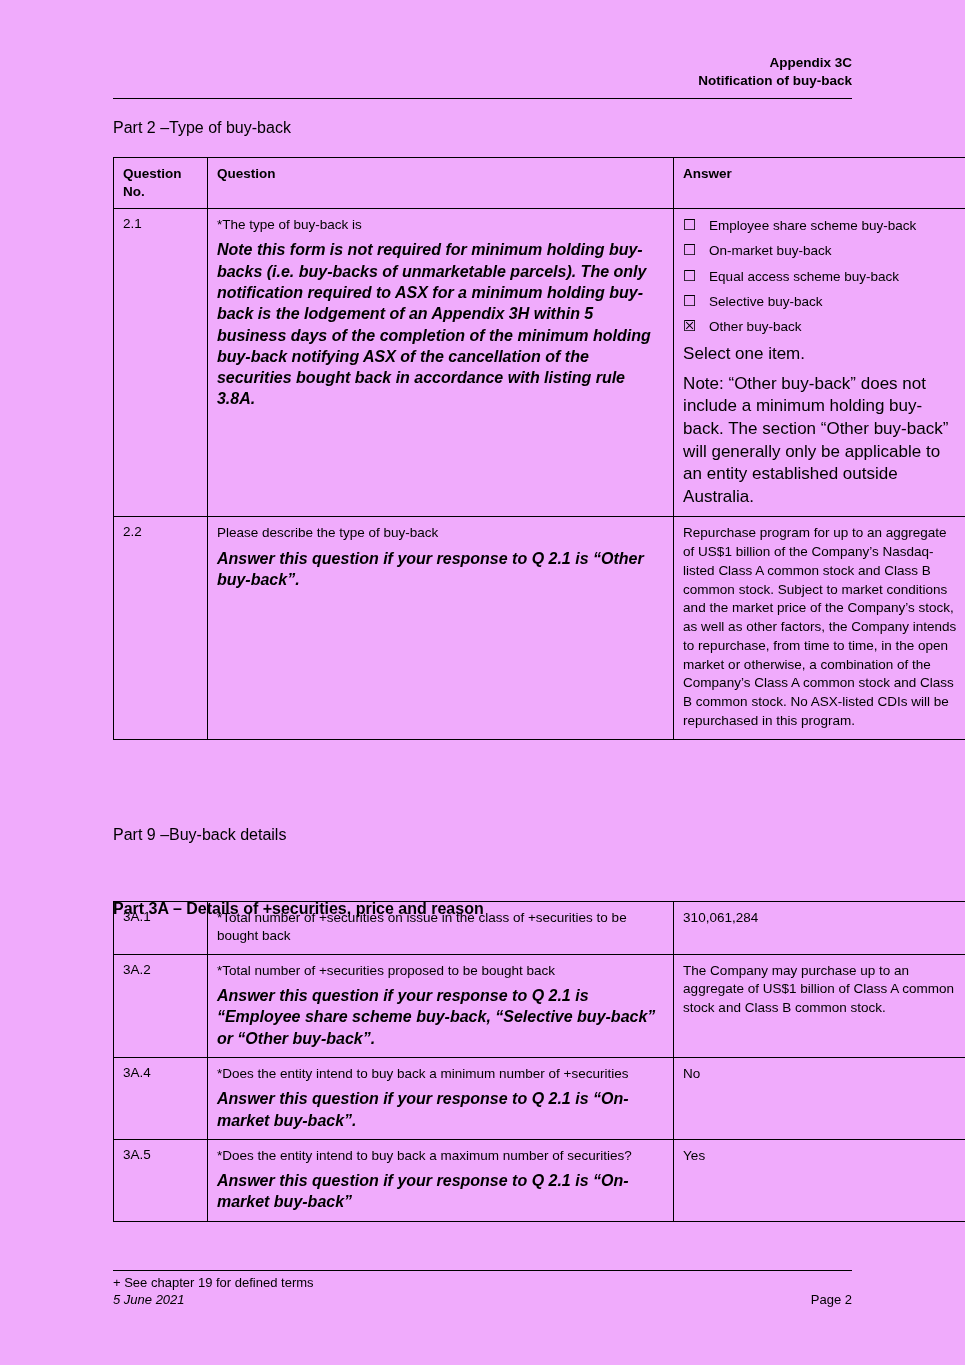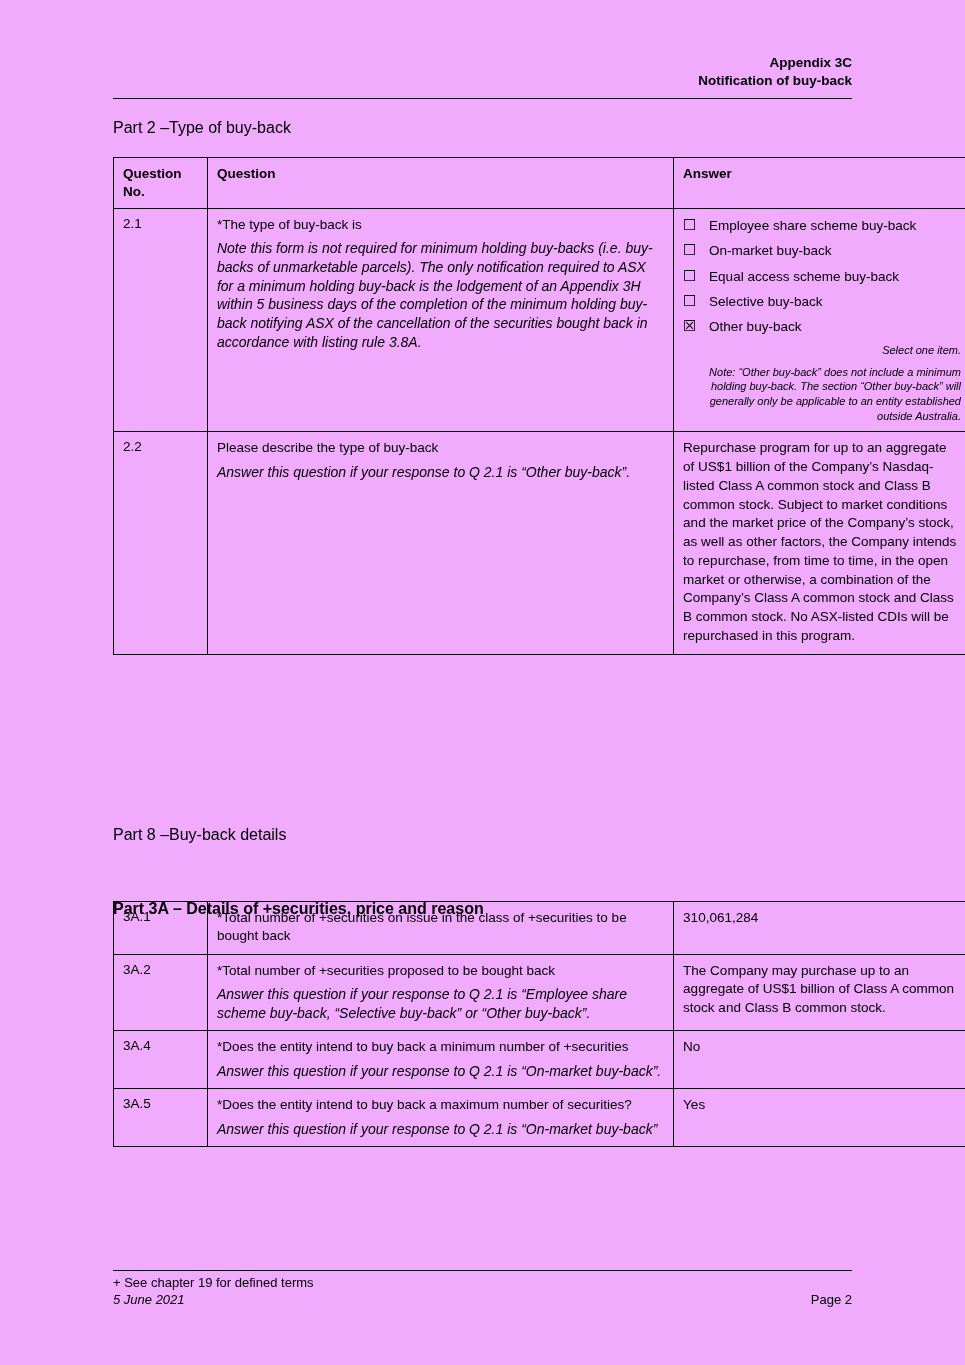--- a/index.html
+++ b/index.html
@@ -57,44 +57,43 @@
     padding: 7px 9px 8px 9px;
   }
   .qa-table th { font-weight: bold; line-height: 1.3; }
   .col-no { width: 81px; }
   .col-q  { width: 402px; }
   .col-a  { width: 256px; }
 
   .q-main { line-height: 1.36; }
   .q-note {
     font-style: italic;
-    font-size: 14px;
+    font-size: 16px;
     line-height: 1.33;
     margin-top: 5px;
+    font-weight: bold;
   }
   .answer-text { line-height: 1.39; }
 
   
   .cb-list { margin-top: 1px; }
   .cb-item { display: flex; margin-bottom: 7px; line-height: 1.35; }
   .cb-glyph {
     flex: 0 0 17px;
     width: 17px;
     margin-right: 9px;
     font-size: 15px;
     line-height: 1.15;
     font-family: "DejaVu Sans", sans-serif;
   }
   .cb-label { flex: 1; }
   .a-note {
-    font-style: italic;
-    font-size: 11px;
+    font-size: 17px;
     line-height: 1.33;
     margin-top: 7px;
-    text-align: right;
   }
 
   
   .doc-footer {
     position: absolute;
     left: 113px;
     top: 1270px;
     width: 739px;
     border-top: 1px solid #000;
     padding-top: 4px;
@@ -173,21 +172,21 @@
           <div class="q-main">Please describe the type of buy-back</div>
           <div class="q-note">Answer this question if your response to Q 2.1 is “Other buy-back”.</div>
         </td>
         <td>
           <div class="answer-text">Repurchase program for up to an aggregate of US$1 billion of the Company’s Nasdaq-listed Class A common stock and Class B common stock. Subject to market conditions and the market price of the Company’s stock, as well as other factors, the Company intends to repurchase, from time to time, in the open market or otherwise, a combination of the Company’s Class A common stock and Class B common stock. No ASX-listed CDIs will be repurchased in this program.</div>
         </td>
       </tr>
     </tbody>
   </table>
 
-  <div class="part-title t-part3">Part 8 –Buy-back details</div>
+  <div class="part-title t-part3">Part 9 –Buy-back details</div>
   <div class="part-title t-part3a">Part 3A – Details of +securities, price and reason</div>
 
   <table class="qa-table tbl2">
     <colgroup>
         <col class="col-no">
         <col class="col-q">
         <col class="col-a">
       </colgroup>
     <tbody>
       <tr>

